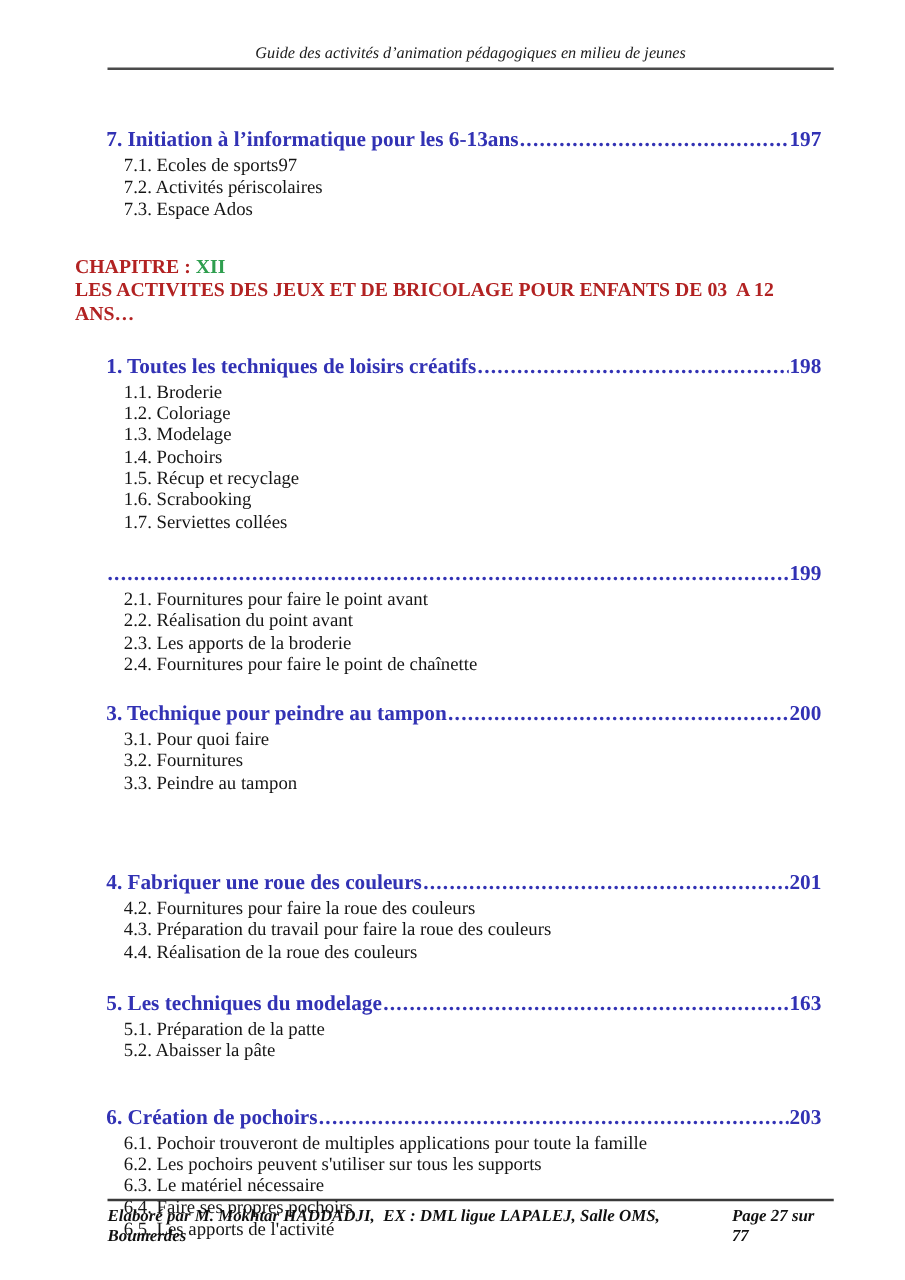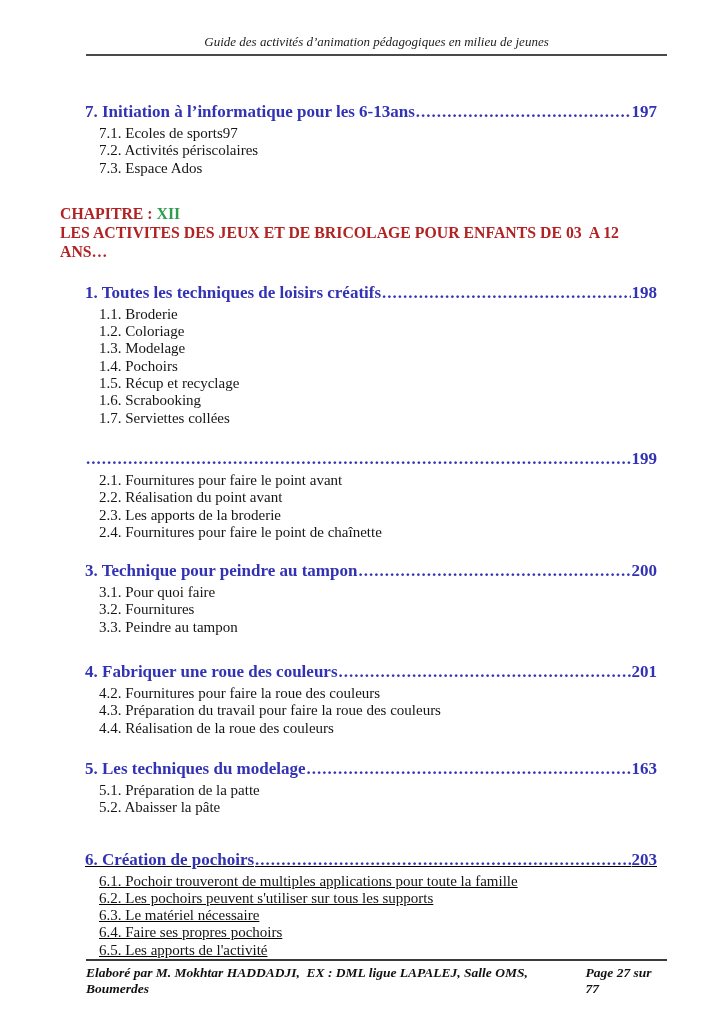--- a/index.html
+++ b/index.html
@@ -15,22 +15,22 @@
     border-bottom:2px solid #4a4a4a; padding-bottom:4px;
   }
 
   
   .doc-main { position:absolute; top:98px; left:60px; width:597px; }
 
   .toc-section { margin-left:25px; }
   #pre-chapter .toc-section { margin-top:4px; }
   #post-chapter .toc-section { margin-top:22px; }
   #post-chapter .toc-section:nth-child(3) { margin-top:20px; }
-  #post-chapter .toc-section:nth-child(4) { margin-top:26px; }
-  #post-chapter .toc-section:nth-child(6) { margin-top:33px;text-decoration:underline; }
+  #post-chapter .toc-section:nth-child(4) { margin-top:60px; }
+  #post-chapter .toc-section:nth-child(6) { margin-top:33px; }
 
   .toc-heading {
     display:flex; align-items:baseline; white-space:nowrap;
     color:#3232b4; font-weight:bold; font-size:17px; line-height:20px;
   }
   .toc-dots {
     flex:1 1 auto; overflow:hidden; letter-spacing:1px; margin:0 1px;
   }
   .toc-page { flex:0 0 auto; }
 

